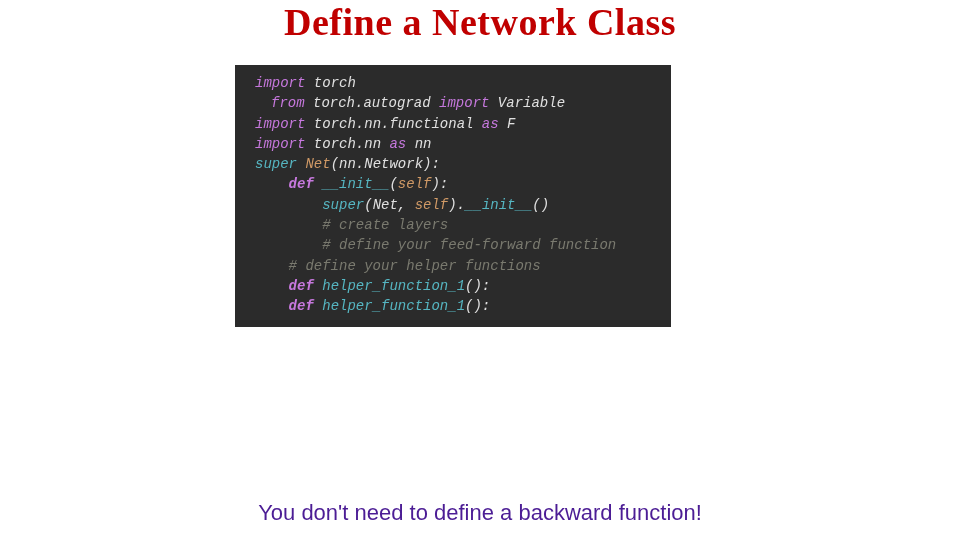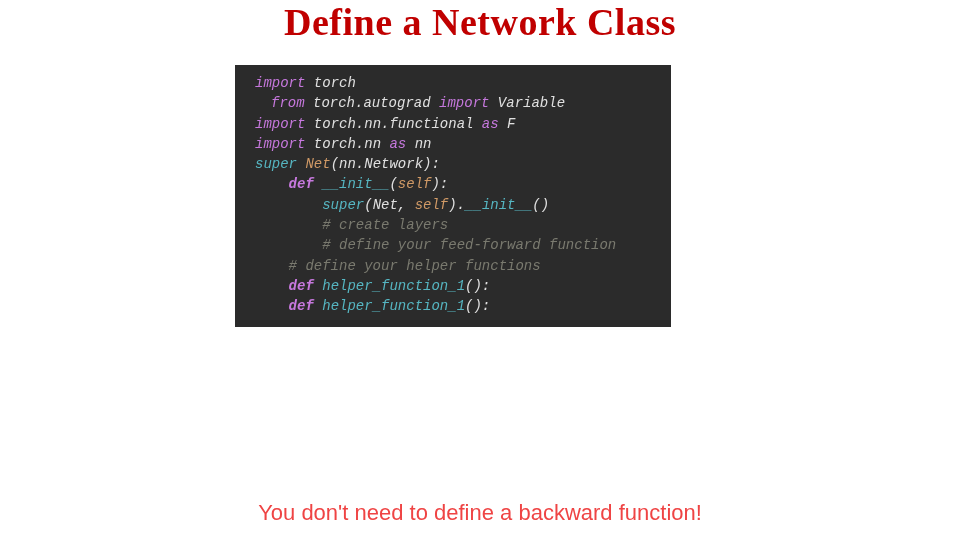--- a/index.html
+++ b/index.html
@@ -34,21 +34,21 @@
   .paren { color: #e0e0e0; }
   .colon { color: #e0e0e0; }
   .comment { color: #7a7a6f; margin-top: 15px; }
   .arg { color: #ccc; }
   .caption {
     position: absolute;
     left: 0; right: 0;
     top: 500px;
     text-align: center;
     font-size: 22px;
-    color: #ef4444;
+    color: #4c1d95;
   }
 </style>
 </head>
 <body>
 
 <div class="slide">
   <div class="title">Define a Network Class</div>
 
   <div class="code-block">
     <div class="line"><span class="kw-import">import</span><span class="module"> torch</span></div>

